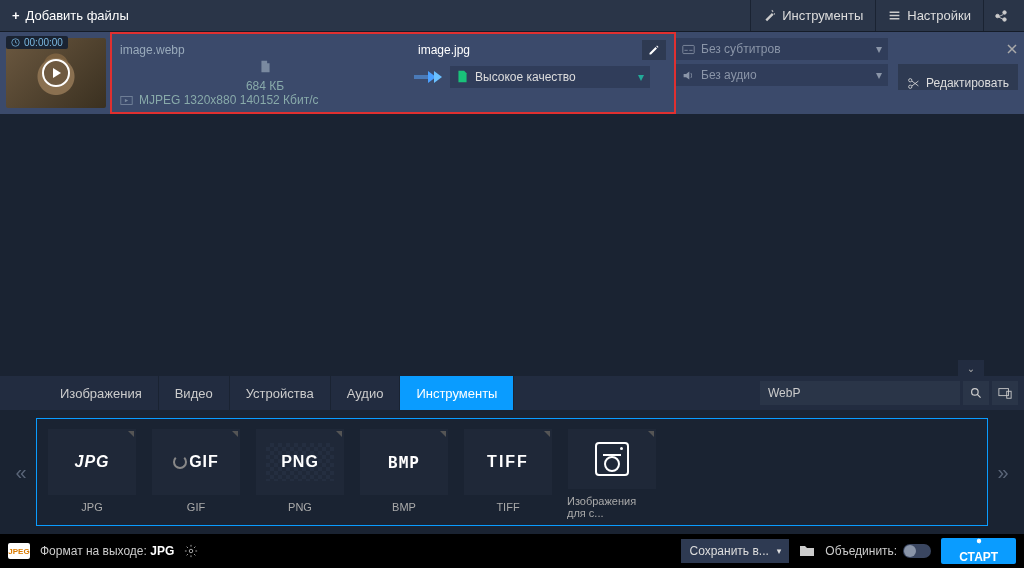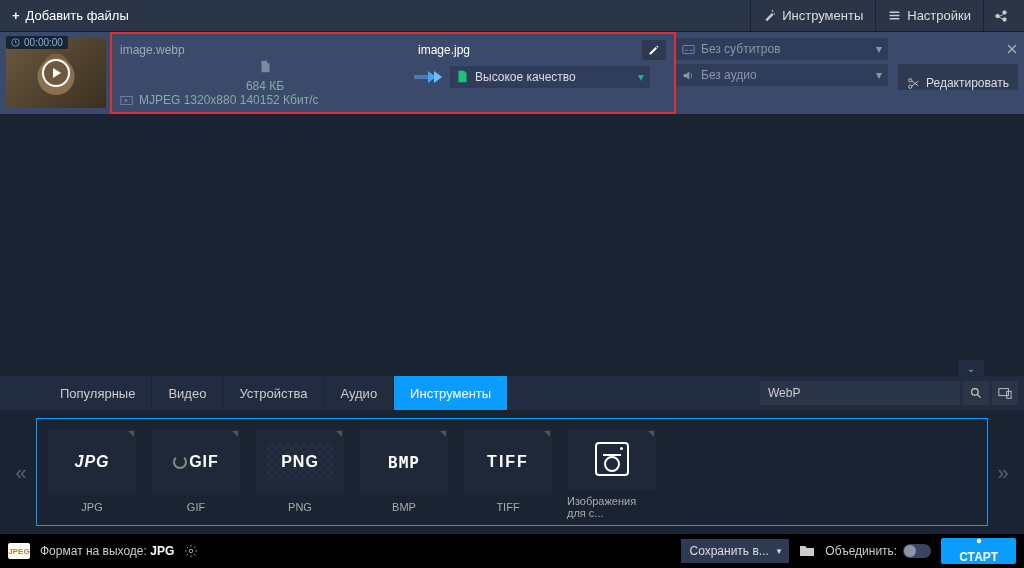--- a/index.html
+++ b/index.html
@@ -214,21 +214,21 @@
   </div>
 </div>
 
 <div class="mid"></div>
 
 <div class="tab-row">
   <div class="collapse-tab">
     <span>⌄</span>
   </div>
   <div class="tab">
-      <span>Популярные</span>
+      <span>Изображения</span>
     </div>
   <div class="tab">
       <span>Видео</span>
     </div>
   <div class="tab">
       <span>Устройства</span>
     </div>
   <div class="tab">
       <span>Аудио</span>
     </div>

